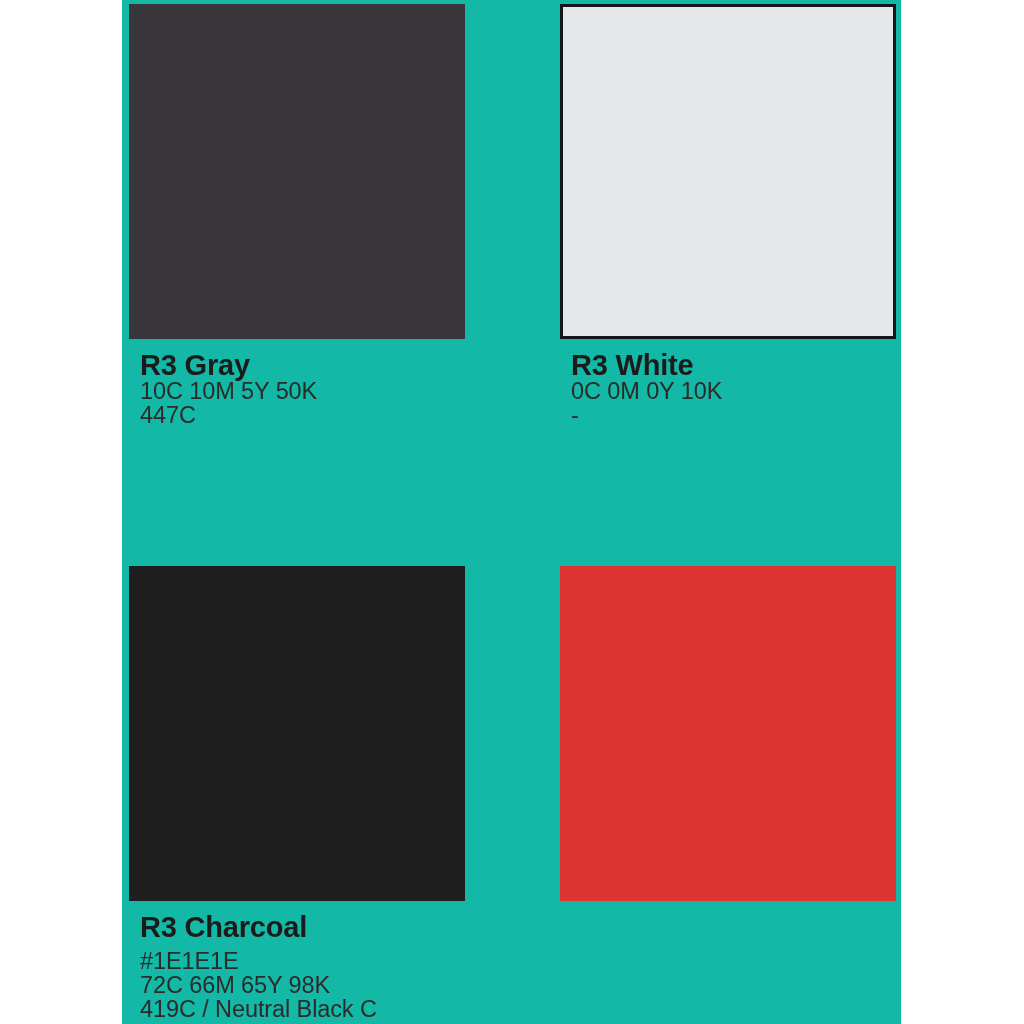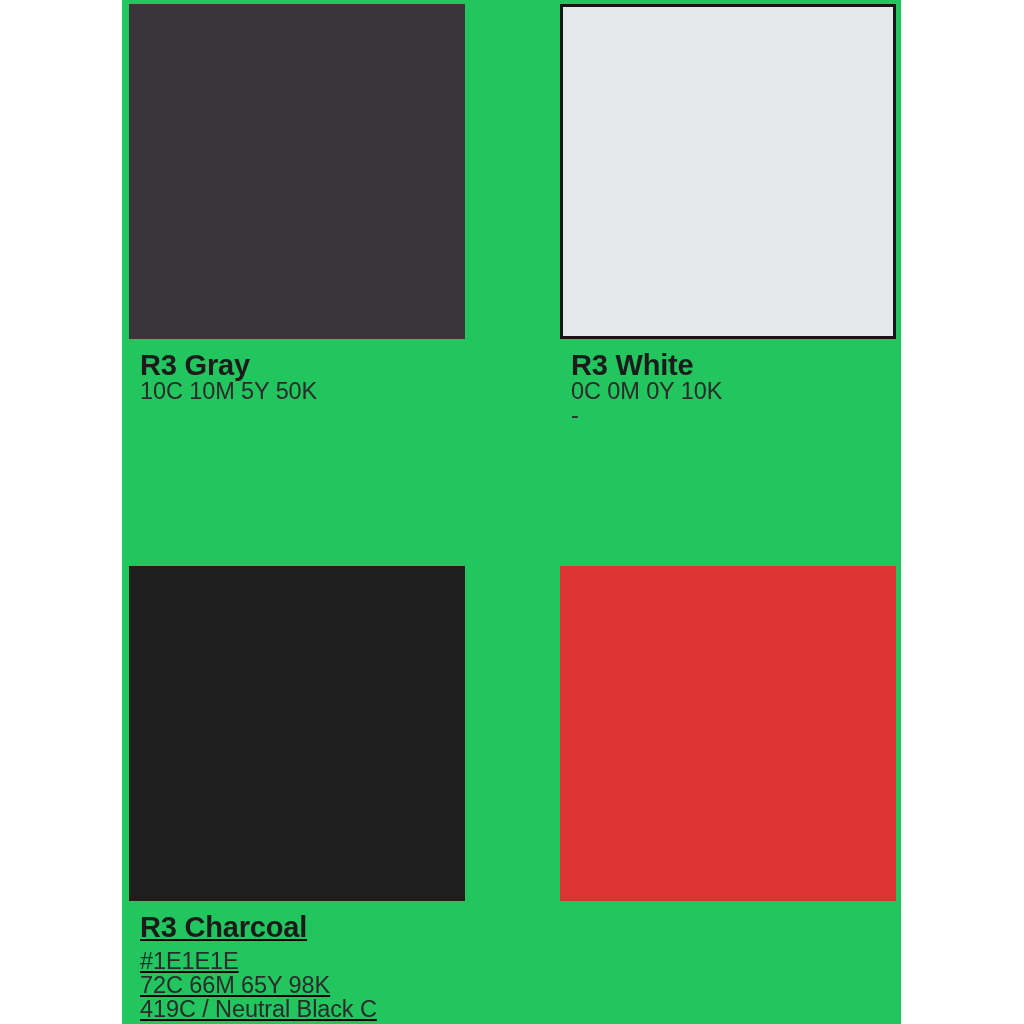--- a/index.html
+++ b/index.html
@@ -27,21 +27,21 @@
   }
 
   
   .swatch-cell {
     position: absolute;
     width: 336px;
   }
   .swatch-cell.col-1 { left: 7px; }
   .swatch-cell.col-2 { left: 438px; }
   .swatch-cell.row-1 { top: 4px; }
-  .swatch-cell.row-2 { top: 566px; text-decoration: underline; }
+  .swatch-cell.row-2 { top: 566px; }
 
   .swatch-chip {
     width: 336px;
     height: 335px;
     box-sizing: border-box;
   }
   .swatch-chip.bordered {
     border: 3px solid #15161a;
   }
 
@@ -66,27 +66,28 @@
     letter-spacing: -0.1px;
     white-space: nowrap;
   }
   .swatch-spec.first-spec {
     margin-top: 8px;
   }
 </style>
 </head>
 <body style="background-color: rgb(255, 255, 255);">
 
-<div id="palette-sheet" style="background-color: #22c55e;">
+<div id="palette-sheet" style="background-color: #14b8a6;">
 
   <div class="swatch-cell col-1 row-1">
     <div class="swatch-chip" style="background-color: rgb(56, 54, 58);"></div>
     <div class="swatch-info">
       <div class="swatch-name">R3 Gray</div>
       <div class="swatch-spec">10C 10M 5Y 50K</div>
+      <div class="swatch-spec">447C</div>
     </div>
   </div>
 
   <div class="swatch-cell col-2 row-1">
     <div class="swatch-chip bordered" style="background-color: rgb(230, 231, 232);"></div>
     <div class="swatch-info">
       <div class="swatch-name">R3 White</div>
       <div class="swatch-spec">0C 0M 0Y 10K</div>
       <div class="swatch-spec">-</div>
     </div>

